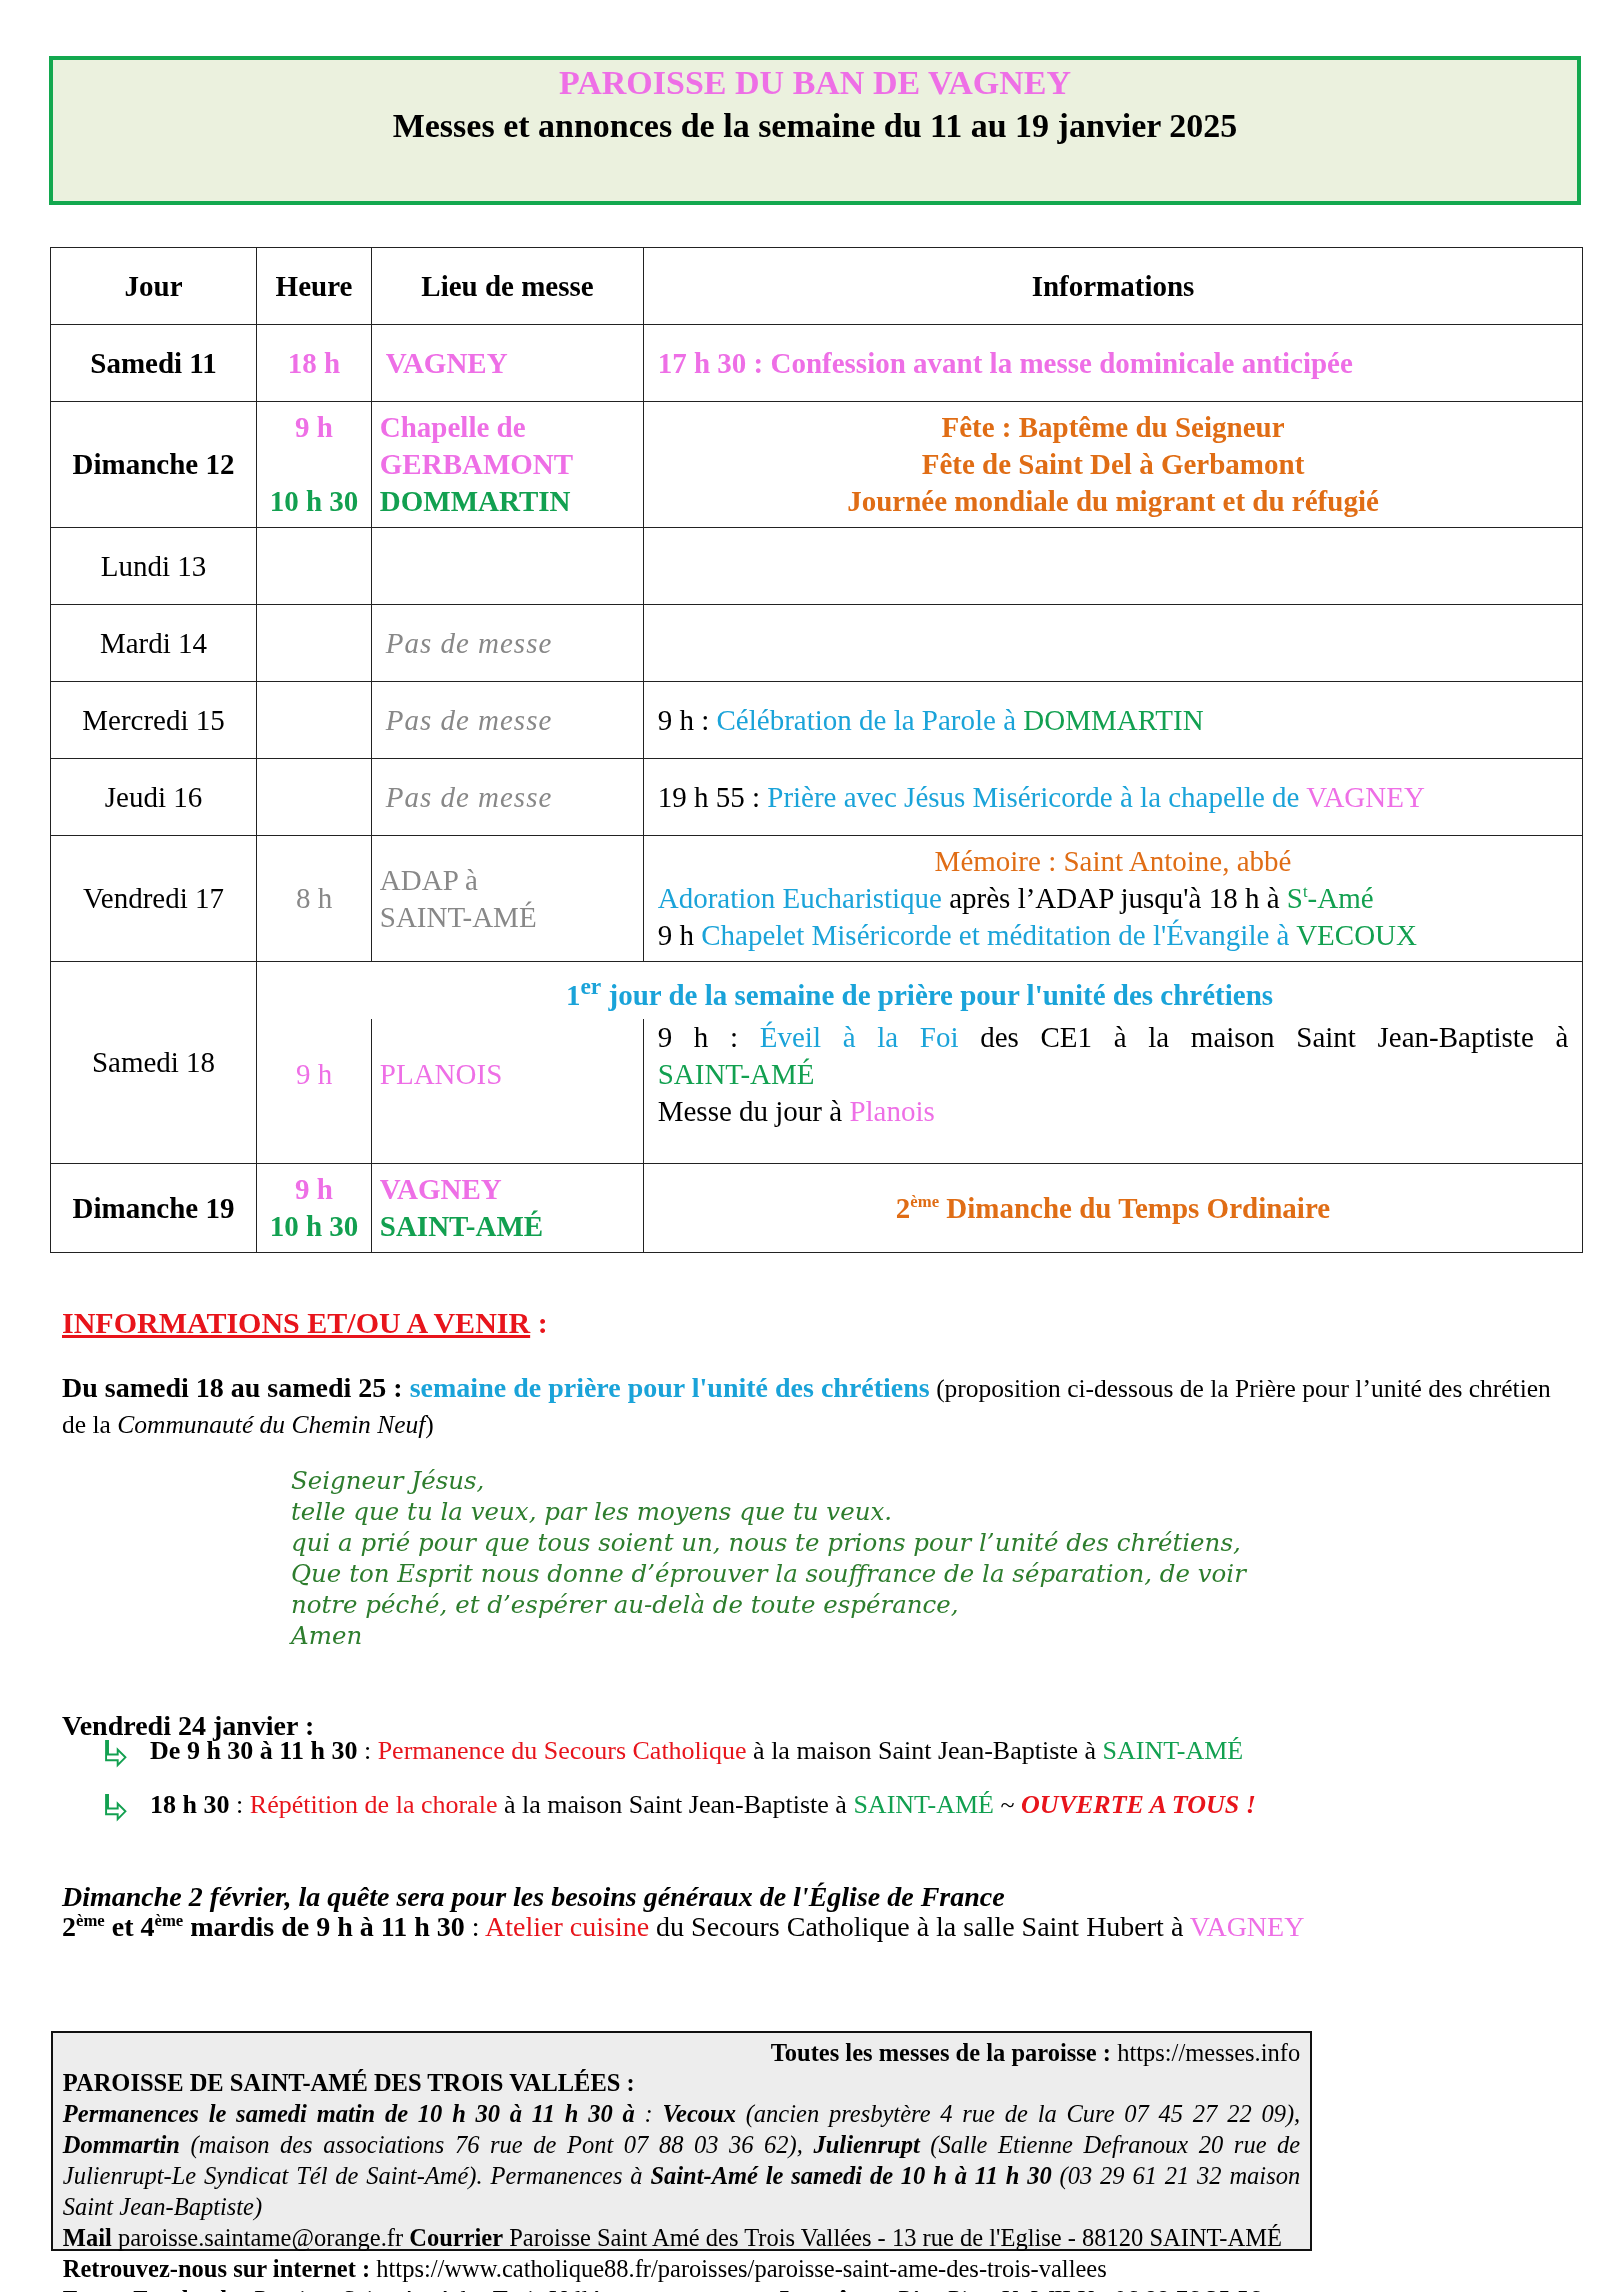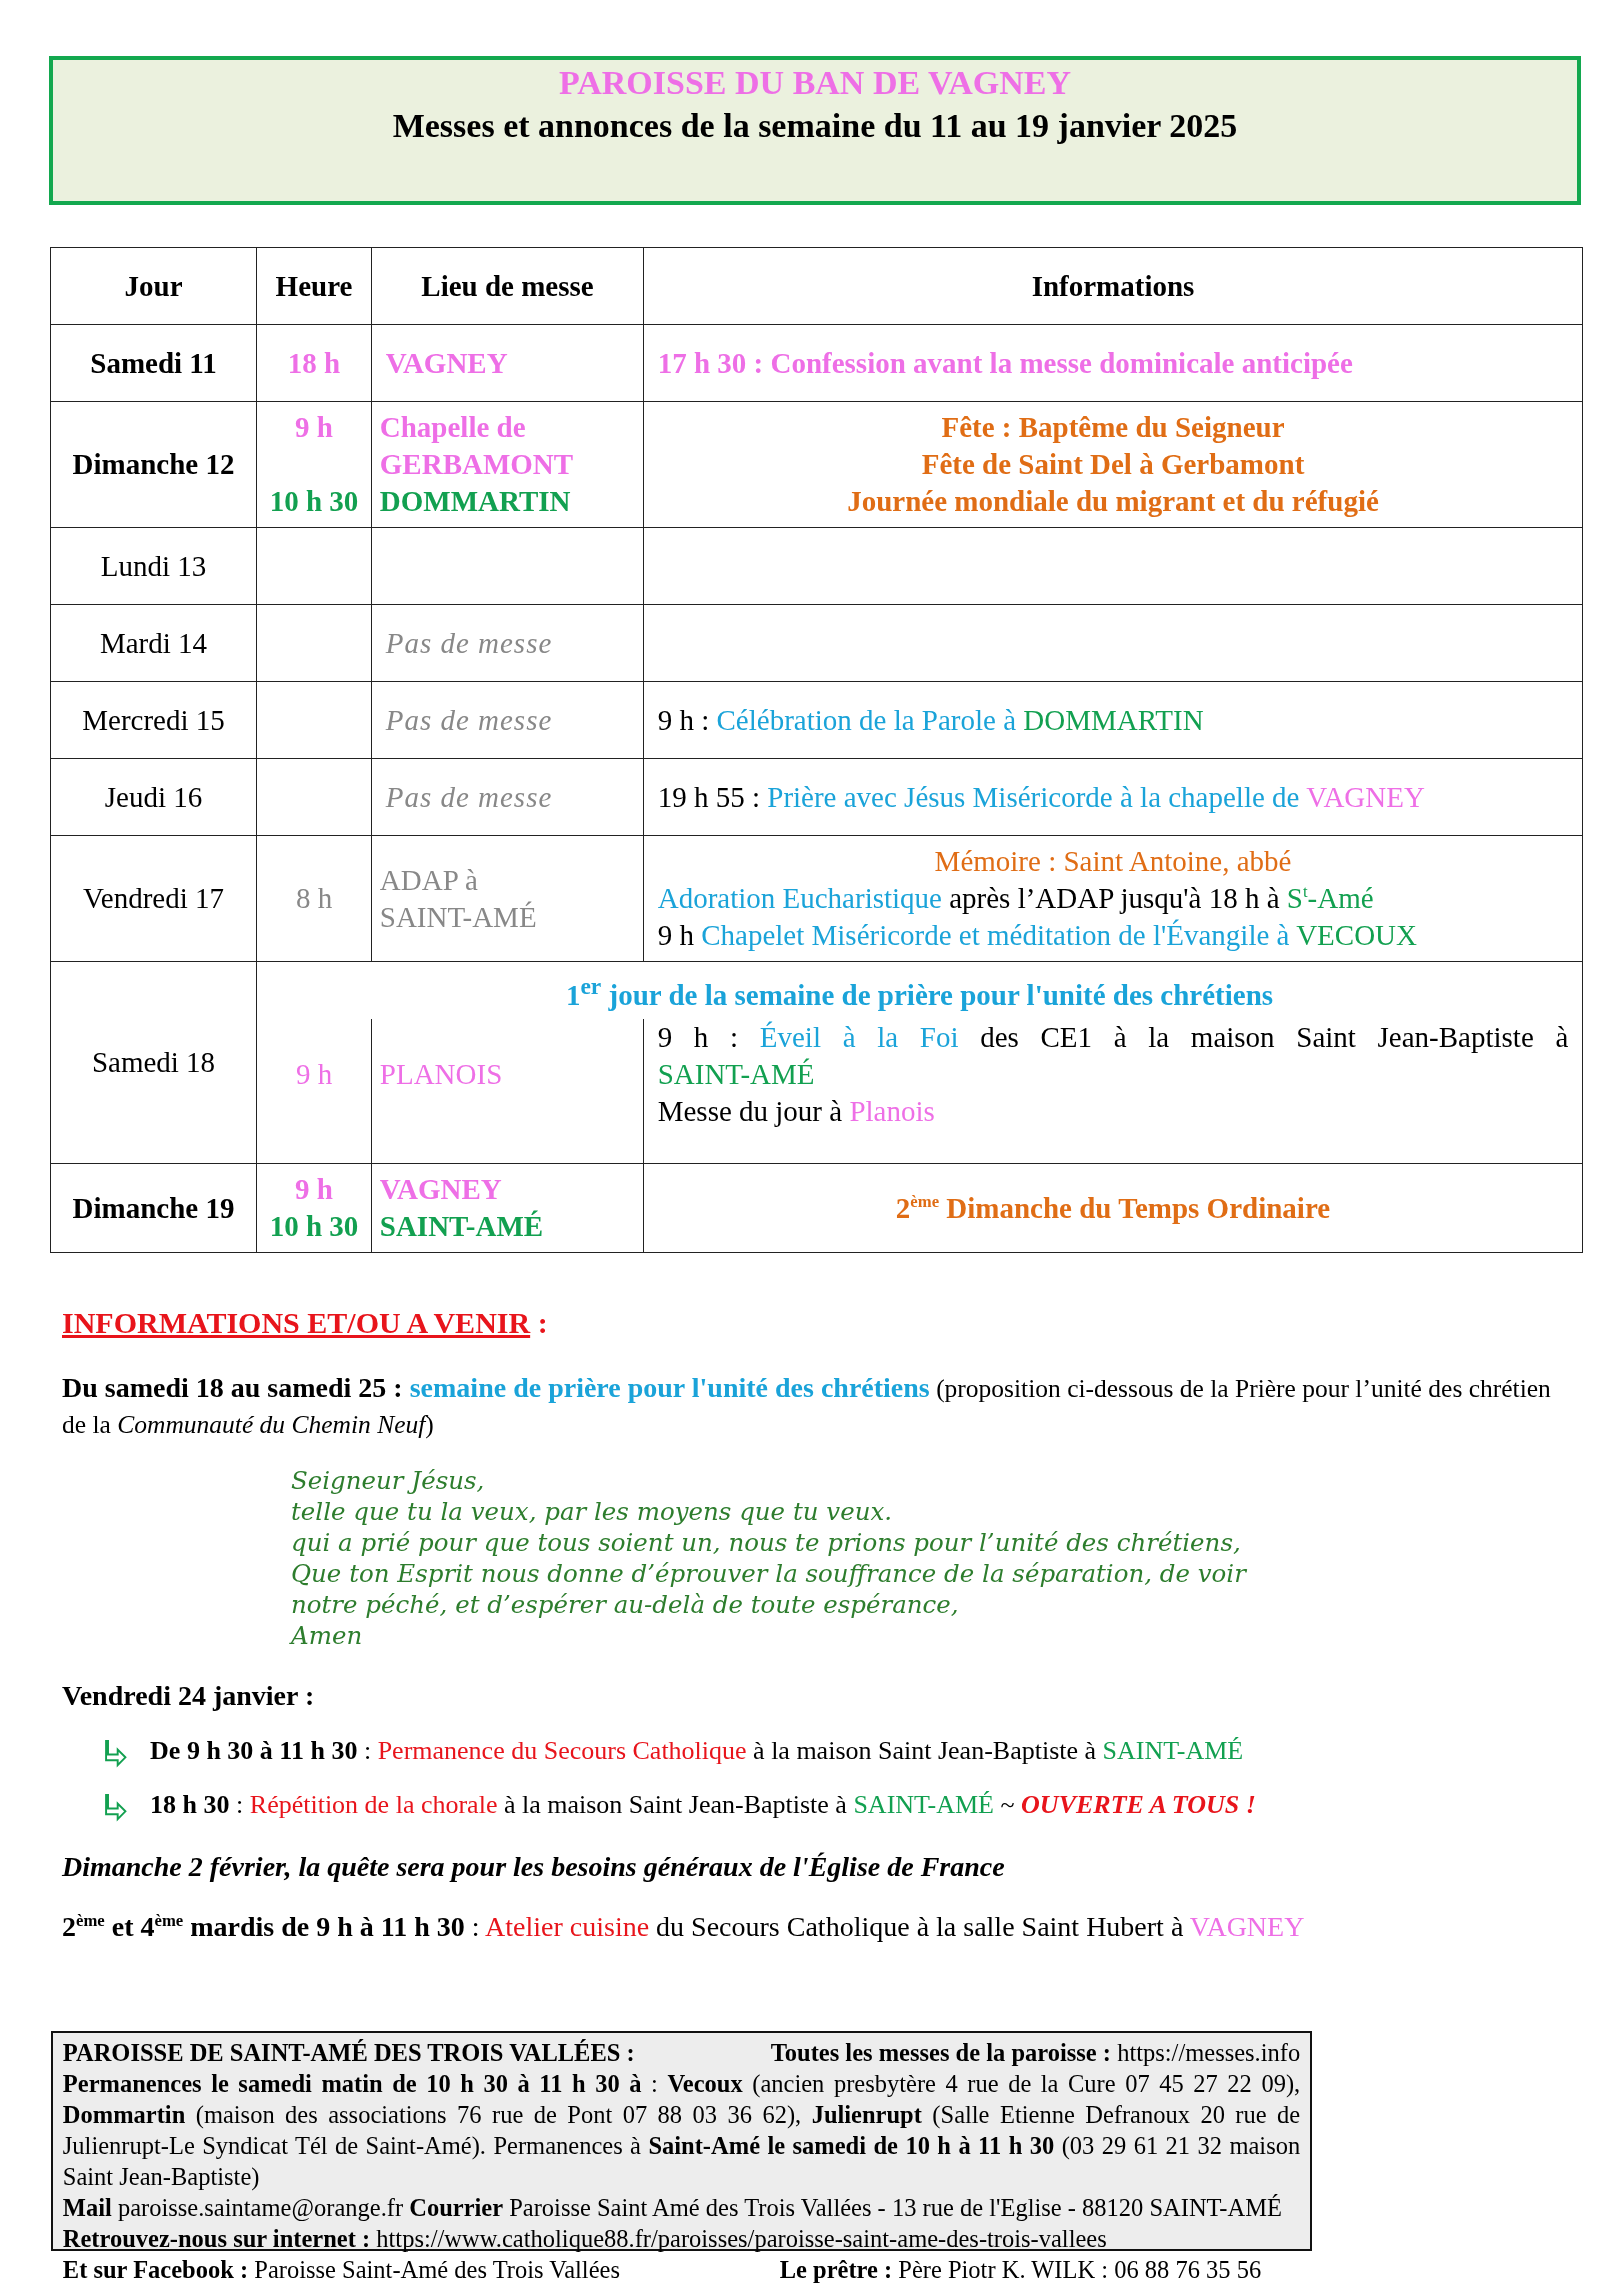--- a/index.html
+++ b/index.html
@@ -6,21 +6,21 @@
     body {
       width: 1621px; height: 2293px; position: relative; overflow: hidden;
       font-family: "Liberation Serif", "DejaVu Serif", serif; color: #000;
     }
     .pink { color: #ee6fe6; }
     .green { color: #12a050; }
     .blue { color: #1aa3d9; }
     .orange { color: #e06d15; }
     .gray { color: #888888; }
     .red { color: #e8141b; }
-    .b { font-weight: bold; }
+    .b { font-weight: bold; margin-top: 30px; }
     .i { font-style: italic; }
 
     
     .header-box {
       position: absolute; left: 49px; top: 56px; width: 1532px; height: 149px;
       border: 4.9px solid #13a84f; background: #ebf1de; box-sizing: border-box;
       text-align: center;
     }
     .header-box .l1 { font-size: 34px; font-weight: bold; color: #13a050; margin-top: 11.8px; line-height: 43px; }
     .header-box .l2 { font-size: 34px; font-weight: bold; color: #ee6fe6; line-height: 45px; }
@@ -66,21 +66,21 @@
     .bullet { position: absolute; left: 103px; font-size: 26px; line-height: 35px; }
     .bullet .arrow { display: inline-block; width: 25.5px; height: 29px; vertical-align: middle; margin-right: 21.6px; }
 
     
     .footer-box {
       position: absolute; left: 51px; top: 2031px; width: 1261px; height: 220px;
       border: 2.9px solid #111; background: #ededed; box-sizing: border-box;
       padding: 3.9px 9.8px 0 9.8px; font-size: 24.5px; line-height: 31px;
     }
     .footer-box .row { display: flex; justify-content: space-between; }
-    .footer-box .just { text-align: justify; }
+    .footer-box .just { text-align: justify; font-style: italic; }
   </style>
 </head>
 <body>
 
 <div class="header-box">
   <div class="l2">PAROISSE DU BAN DE VAGNEY</div>
   <div class="l3">Messes et annonces de la semaine du 11 au 19 janvier 2025</div>
 </div>
 
 <table class="sched">

